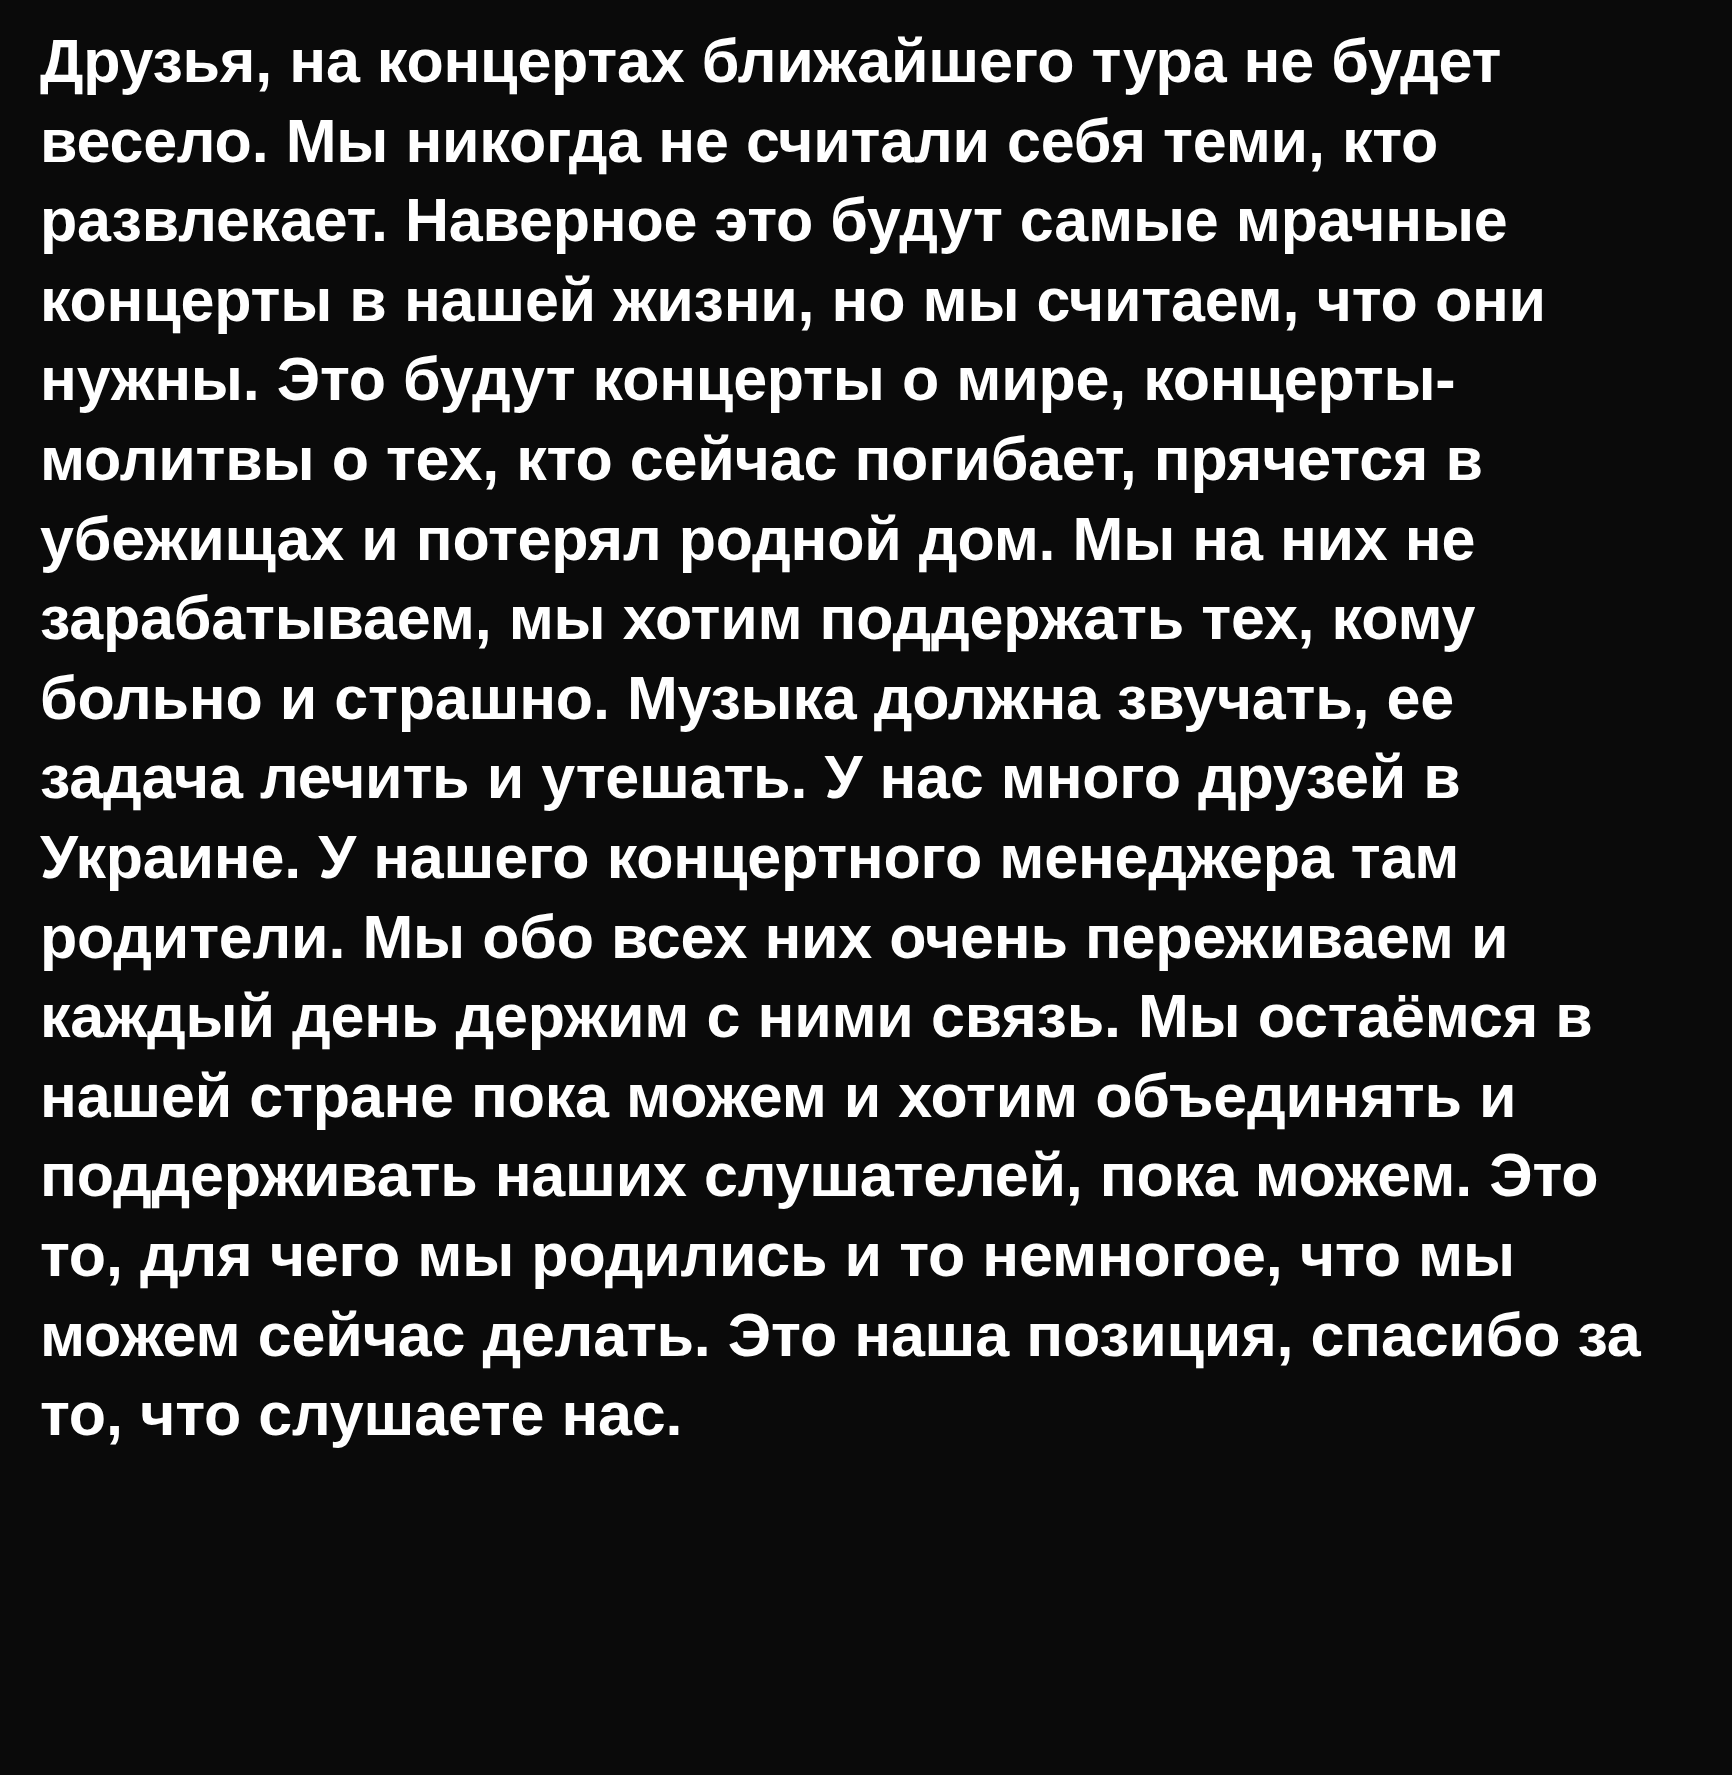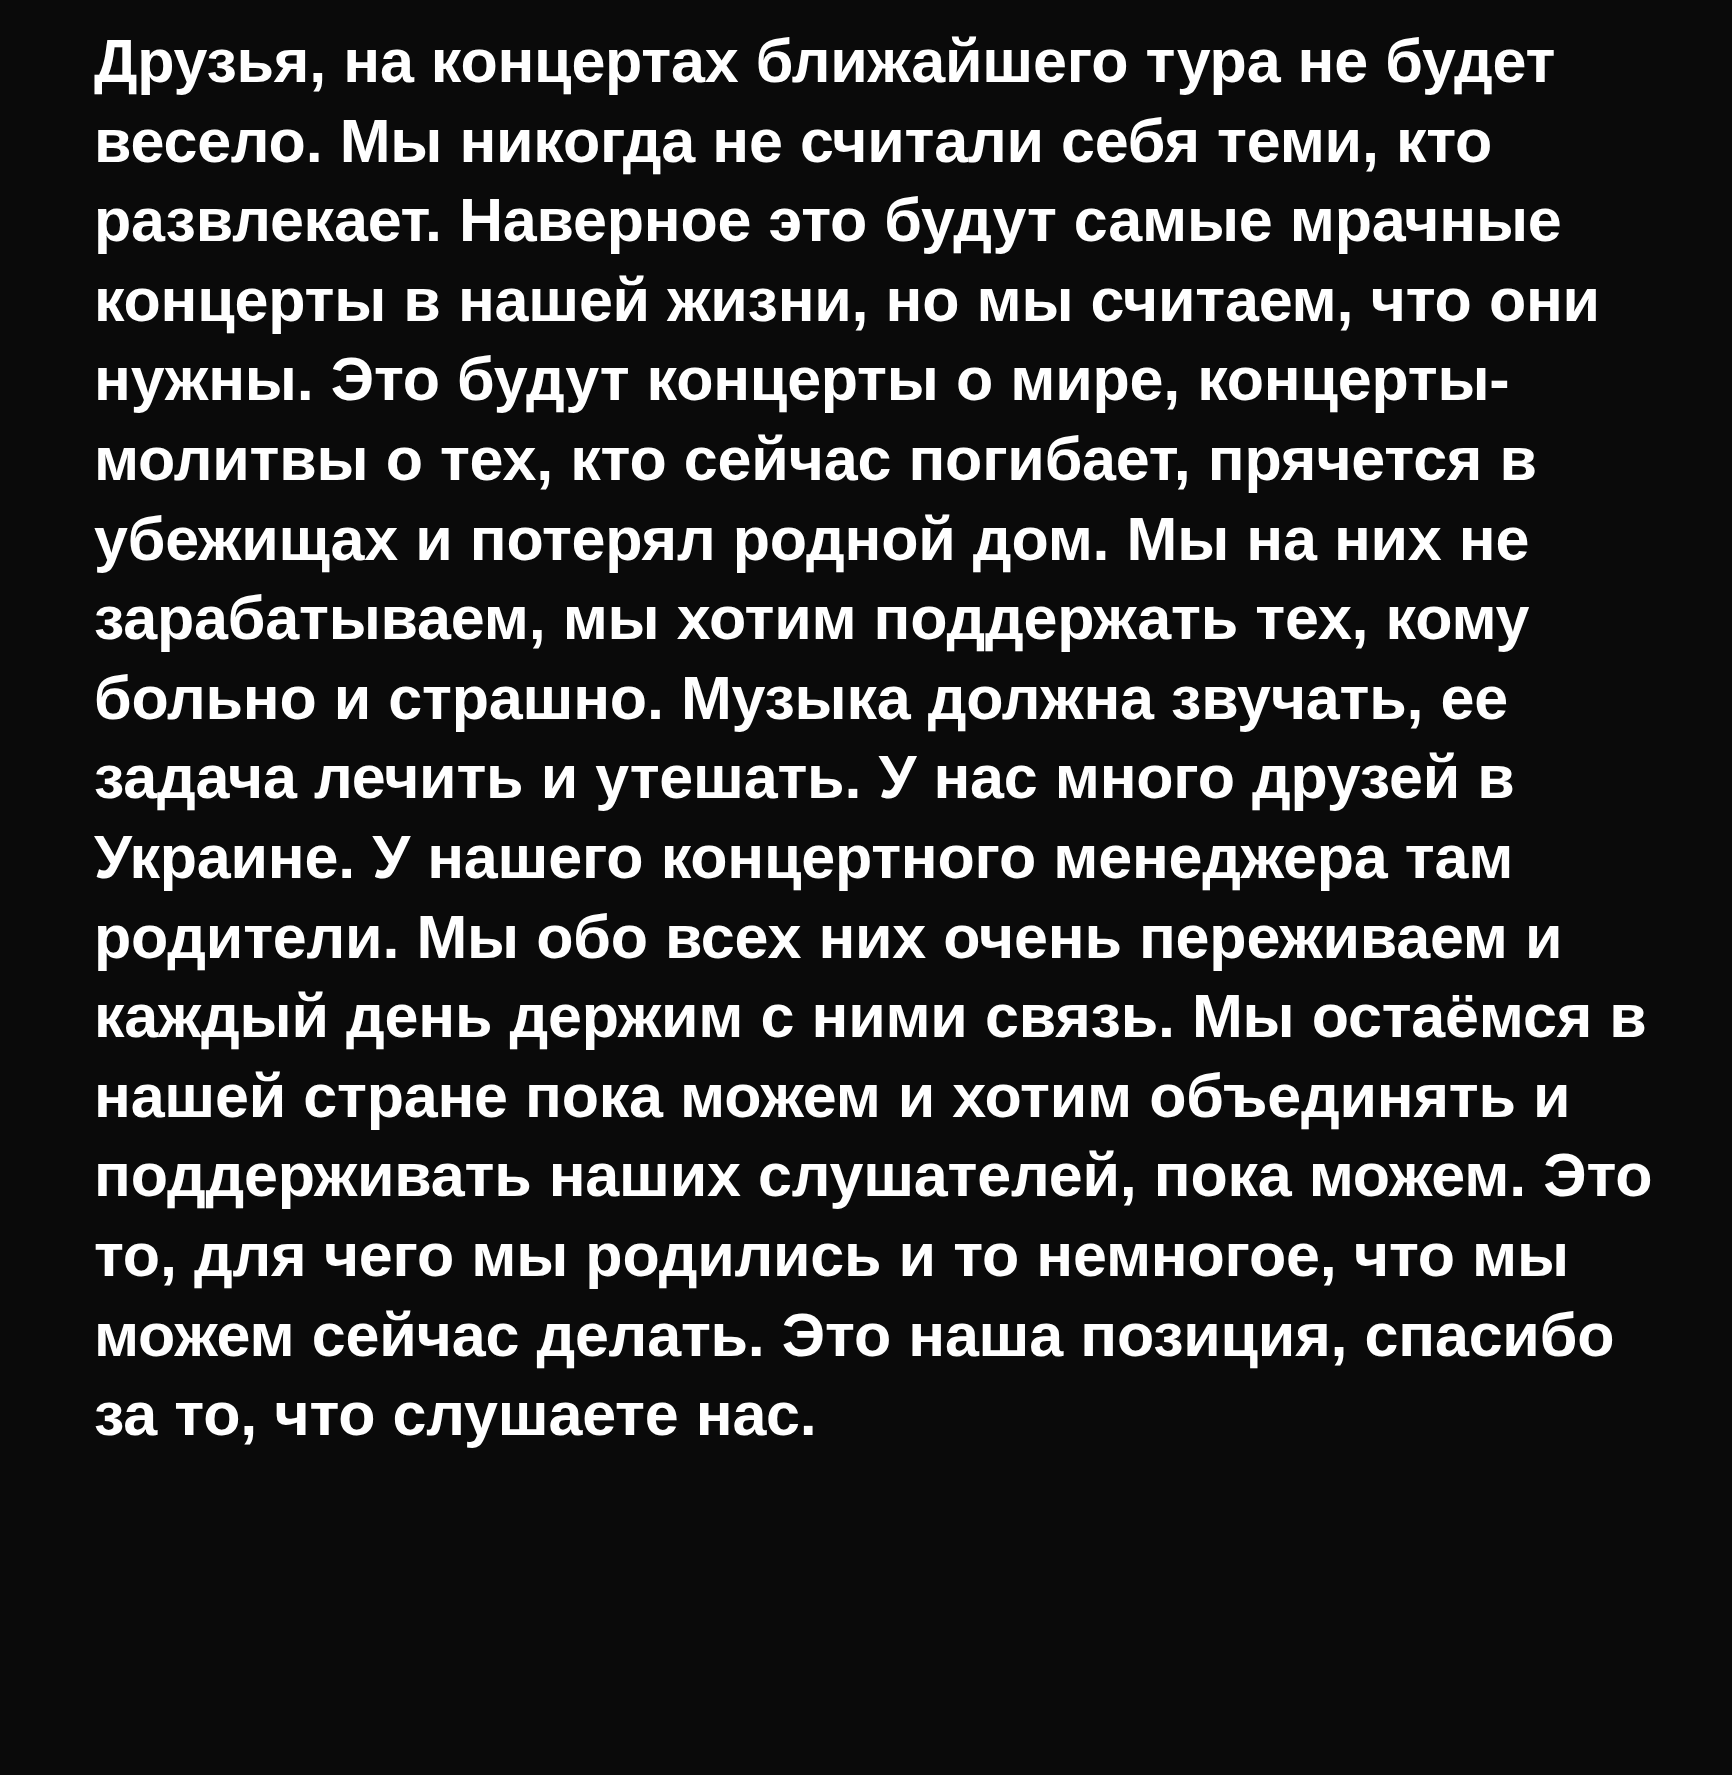--- a/index.html
+++ b/index.html
@@ -15,21 +15,21 @@
     font-family: "Liberation Sans", sans-serif;
   }
   .card {
     box-sizing: border-box;
     width: 1732px;
     height: 1775px;
     background: #0a0a0a;
     display: flex;
     align-items: flex-start;
     justify-content: flex-start;
-    padding: 22px 56px 0 94px;
+    padding: 22px 56px 0 40px;
   }
   .statement-text {
     color: #ffffff;
     font-family: "Liberation Sans", sans-serif;
     font-weight: bold;
     font-size: 61px;
     line-height: 1.305;
     letter-spacing: -0.2px;
     text-align: left;
     word-spacing: 0.5px;

